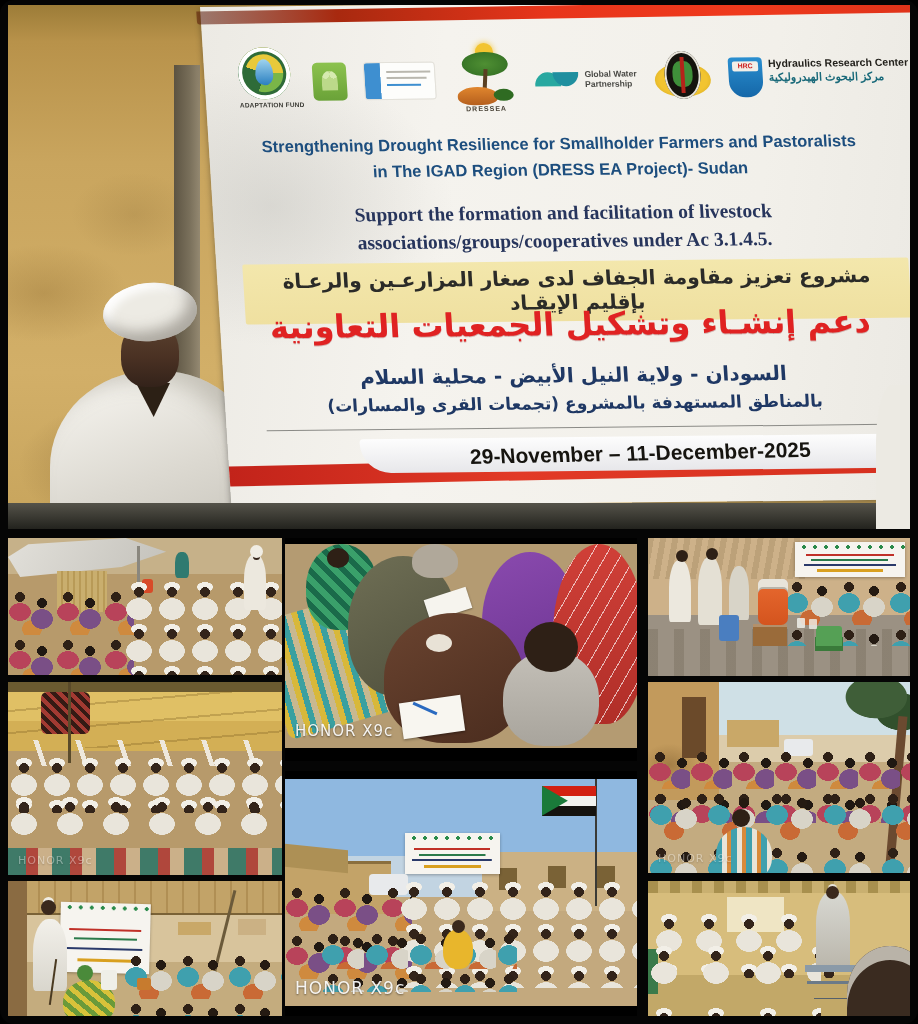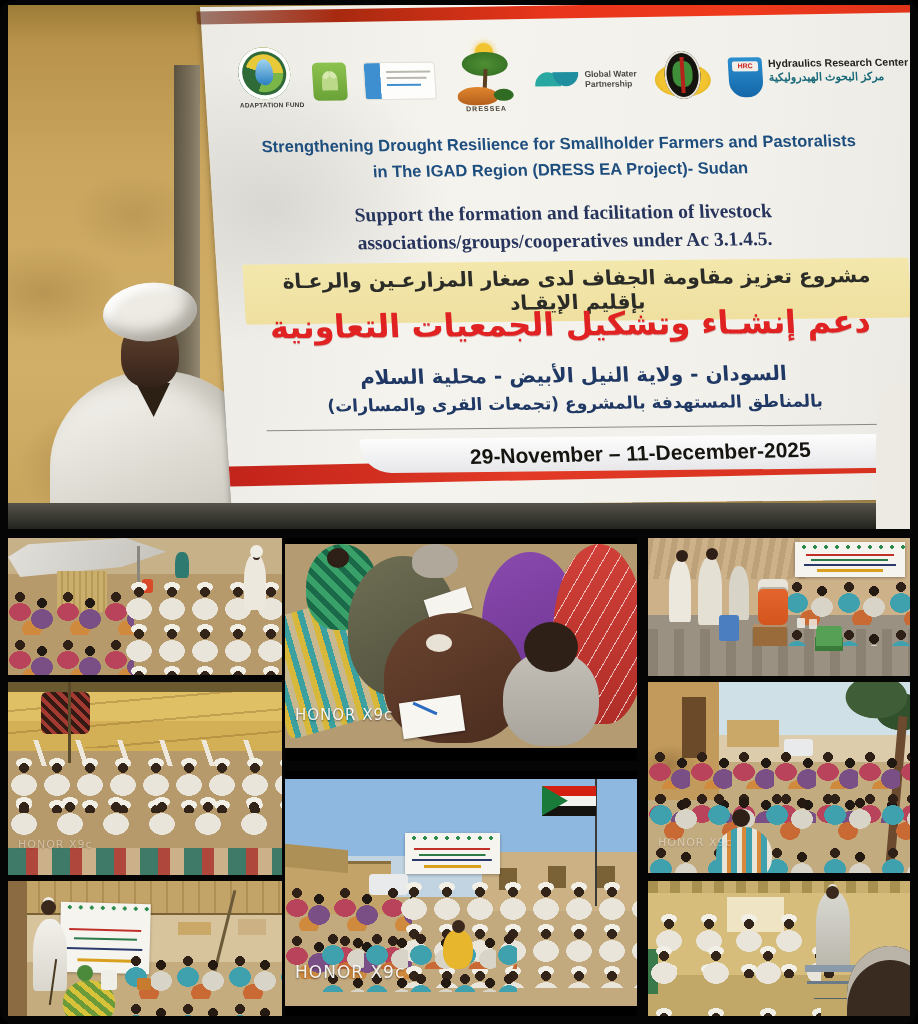--- a/index.html
+++ b/index.html
@@ -91,21 +91,21 @@
   .date-bar{left:0;top:432px;width:720px;height:48px;}
   .db-red{position:absolute;left:0;bottom:4px;width:100%;height:20px;transform:rotate(-.6deg);
     background:linear-gradient(90deg,#c2231a,#e23a26 40%,#d42f1e);}
   .db-pill{position:absolute;right:28px;top:2px;width:560px;height:34px;border-radius:4px 4px 12px 30px;
     background:linear-gradient(#fdfdfd,#e7e7ea);}
   .db-text{width:100%;text-align:center;font-size:21px;font-weight:bold;color:#16140f;line-height:34px;
     transform:rotate(-.6deg);}
 
   
   .photo{position:absolute;overflow:hidden;background:#b79a6b;}
-  .wm{position:absolute;left:10px;bottom:24px;color:rgba(255,255,255,.92);font-size:15px;letter-spacing:1px;
+  .wm{position:absolute;left:10px;bottom:8px;color:rgba(255,255,255,.92);font-size:15px;letter-spacing:1px;
     text-shadow:0 1px 2px rgba(0,0,0,.5);font-family:"DejaVu Sans",sans-serif;}
   .wm.faint{opacity:.4;font-size:11px;}
   .crowd-white{background-image:
     radial-gradient(circle 5px at 16px 13px,#33241a 97%,transparent),
     radial-gradient(ellipse 8px 5px at 16px 8px,#f2efe7 97%,transparent),
     radial-gradient(ellipse 13px 11px at 16px 30px,#e9e5db 97%,transparent);
     background-size:33px 42px;}
   .crowd-color{background-image:
     radial-gradient(circle 5px at 12px 10px,#2e2016 97%,transparent),
     radial-gradient(ellipse 11px 9px at 12px 25px,#b8435a 97%,transparent),

